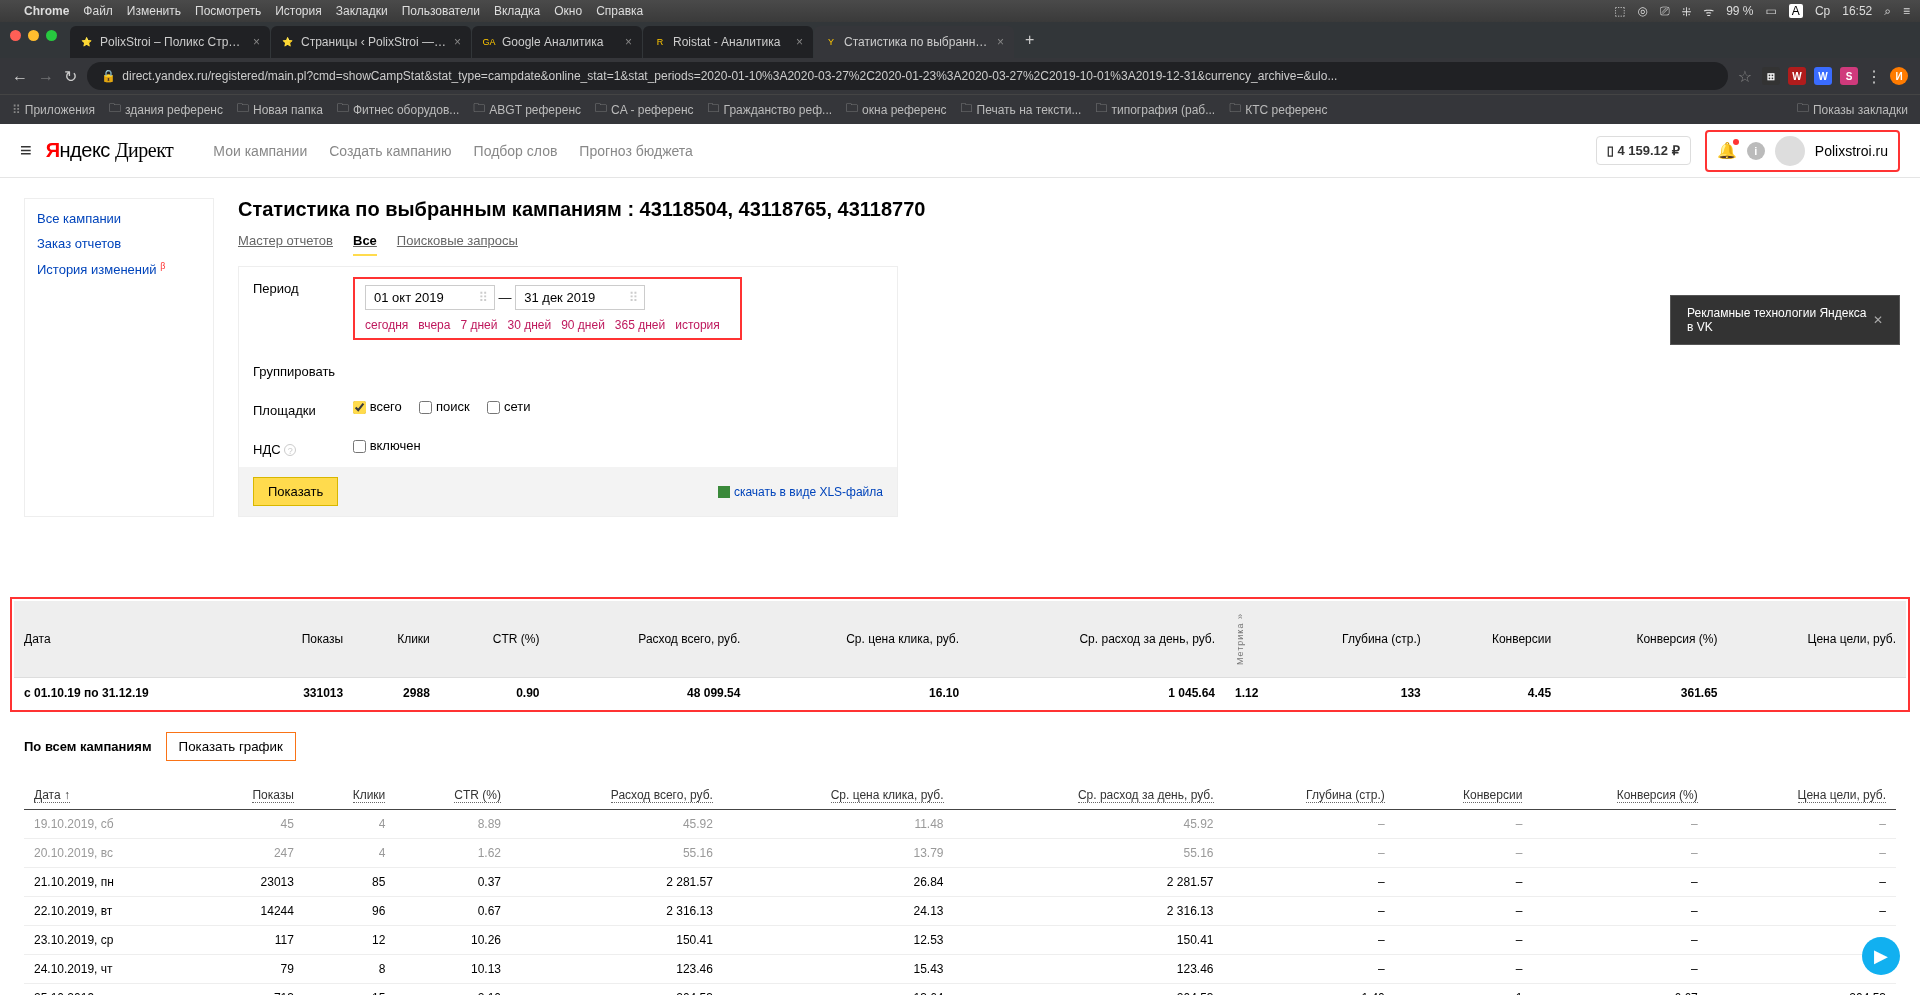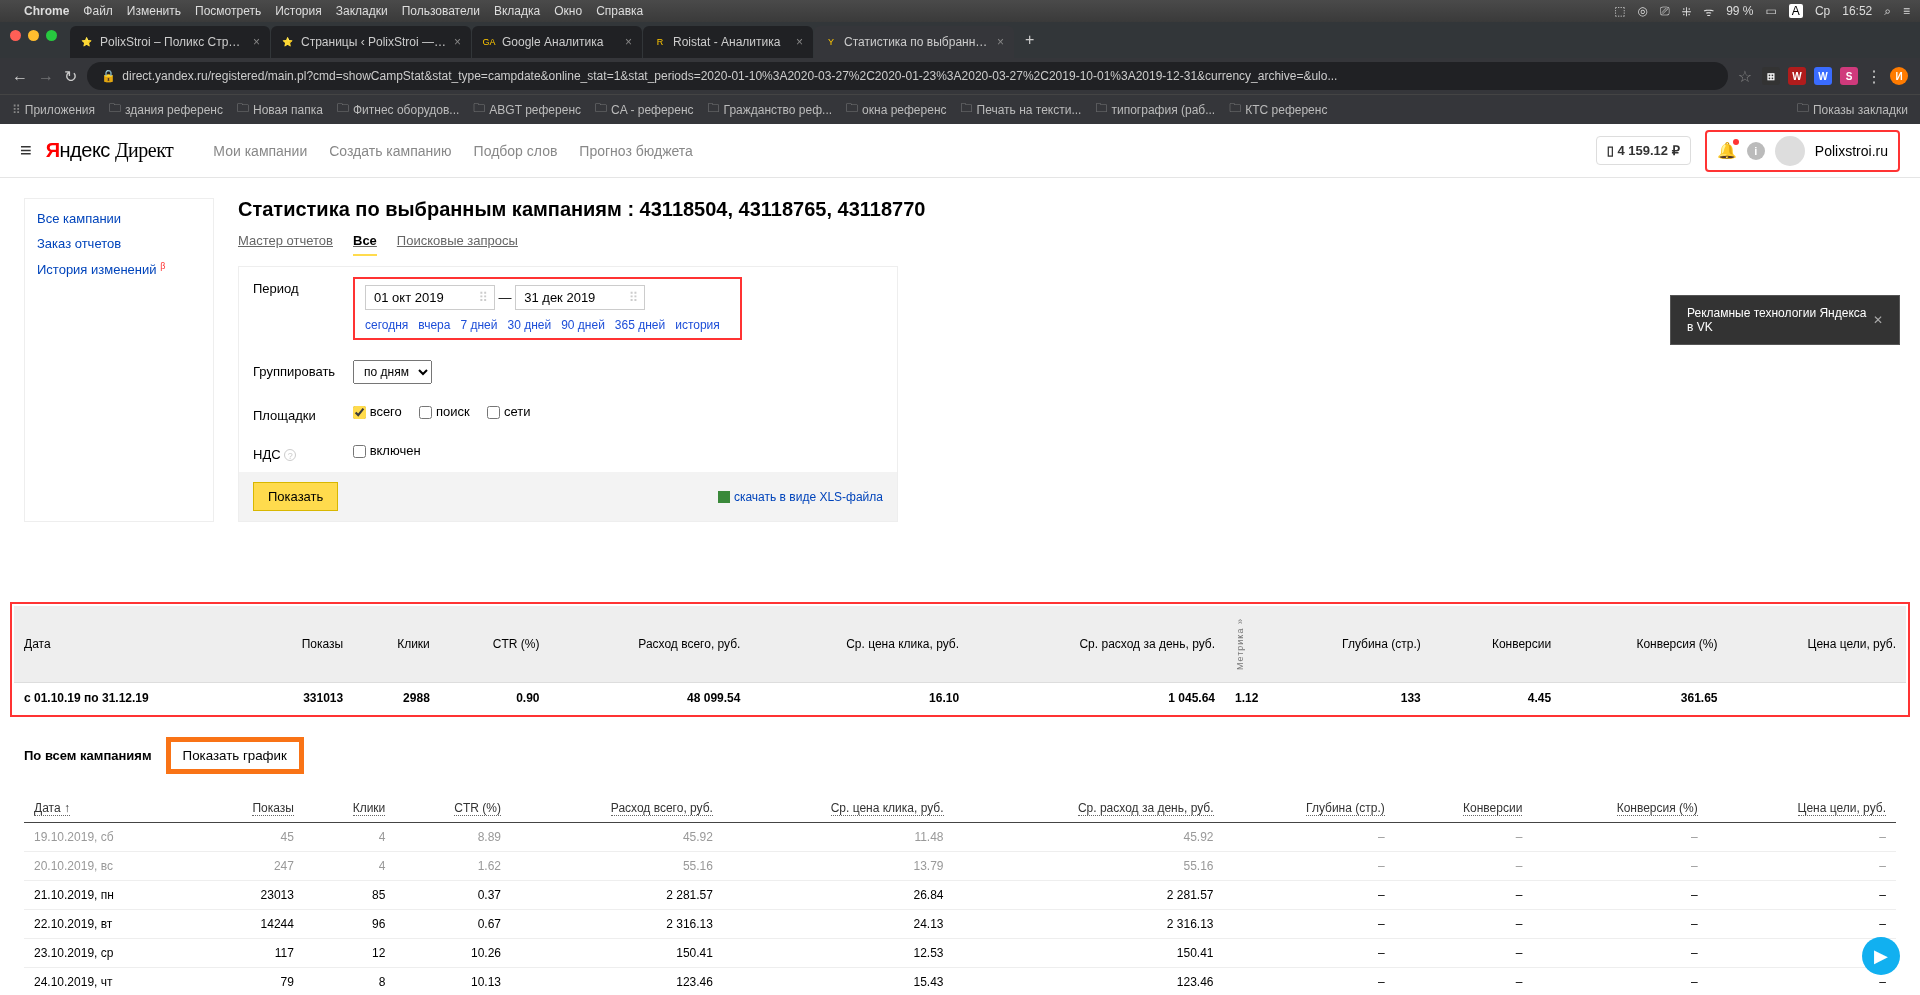--- a/index.html
+++ b/index.html
@@ -56,38 +56,38 @@
 .inner-tabs span{cursor:pointer;padding-bottom:6px;}
 .inner-tabs .active{color:#000;border-bottom:2px solid #ffdb4d;font-weight:bold;}
 .filter-box{border:1px solid #eee;width:660px;}
 .filter-row{display:flex;padding:10px 14px;align-items:flex-start;}
 .filter-label{width:100px;font-size:13px;padding-top:4px;}
 .filter-ctrl{flex:1;font-size:13px;}
 .date-inputs{border:2px solid #ff3333;padding:6px 10px;display:inline-block;}
 .date-in{border:1px solid #ccc;padding:4px 8px;width:130px;background:#fff;display:inline-flex;align-items:center;}
 .cal-ic{margin-left:auto;color:#ccc;letter-spacing:-2px;}
 .date-links{margin-top:8px;font-size:12px;}
-.date-links a{color:#1d4ed8;text-decoration:none;margin-right:10px;cursor:pointer;}
+.date-links a{color:#be185d;text-decoration:none;margin-right:10px;cursor:pointer;}
 select.group{padding:3px 6px;font-size:12px;}
 .check-row label{margin-right:14px;}
 .filter-footer{background:#f3f3f3;padding:10px 14px;display:flex;align-items:center;}
 .btn-show{background:#ffdb4d;border:1px solid #d8b700;padding:6px 14px;cursor:pointer;font-size:13px;}
 .dl-link{margin-left:auto;color:#0044bb;font-size:12px;text-decoration:none;display:flex;align-items:center;gap:4px;}
 .xls-ic{width:12px;height:12px;background:#3a893a;display:inline-block;}
 .summary-wrap{margin:60px 10px 0 10px;border:2px solid #ff3333;padding:2px;overflow-x:hidden;}
 table.stats{width:100%;border-collapse:collapse;font-size:12px;}
 table.stats th, table.stats td{padding:8px 10px;text-align:right;white-space:nowrap;}
 table.stats th:first-child, table.stats td:first-child{text-align:left;}
 table.stats thead th{color:#000;font-weight:normal;border-bottom:1px solid #ddd;}
 .metrika-cell{width:20px;padding:0;position:relative;}
 .metrika-label{writing-mode:vertical-rl;transform:rotate(180deg);font-size:9px;color:#777;padding:4px 0;letter-spacing:1px;}
 .metrika-cols-head th{background:#eee;}
 .summary-row td{font-weight:bold;}
 .under-summary{margin:20px 24px;display:flex;align-items:center;gap:14px;font-size:13px;}
-.btn-chart{border:5px solid #f97316;padding:6px 12px;background:#fff;cursor:pointer;}
+.btn-chart{border:1px solid #f97316;padding:6px 12px;background:#fff;cursor:pointer;}
 .data-table-wrap{margin:10px 24px;}
 table.detail{width:100%;border-collapse:collapse;font-size:12px;}
 table.detail th, table.detail td{padding:7px 10px;text-align:right;white-space:nowrap;}
 table.detail th:first-child, table.detail td:first-child{text-align:left;}
 table.detail thead th{border-bottom:1px solid #444;color:#333;font-weight:normal;}
 table.detail thead th .hdr{border-bottom:1px dotted #666;cursor:pointer;text-align:right;}
 table.detail tr{border-bottom:1px solid #eee;}
 table.detail .faded td{color:#999;}
 .toast{position:fixed;right:20px;top:295px;background:#333;color:#fff;padding:10px 16px;border:1px solid #555;font-size:12px;display:flex;align-items:center;width:230px;}
 .toast .tx{margin-left:auto;cursor:pointer;color:#aaa;}
@@ -254,23 +254,20 @@
               <span class="date-in">
                   <span>31 дек 2019</span>
                   <span class="cal-ic">⠿</span>
                 </span>
               <div class="date-links" id="date-links"><a>сегодня</a><a>вчера</a><a>7 дней</a><a>30 дней</a><a>90 дней</a><a>365 дней</a><a>история</a></div>
             </div>
           </div>
         </div>
         <div class="filter-row">
           <div class="filter-label">Группировать</div>
-          <div class="filter-ctrl">
-            <select class="group"><option>по дням</option></select>
-          </div>
         </div>
         <div class="filter-row">
           <div class="filter-label">Площадки</div>
           <div class="filter-ctrl check-row">
             <label><input type="checkbox" checked="" style="accent-color: rgb(255, 219, 77);"> <span>всего</span></label>
             <label><input type="checkbox" style=""> <span>поиск</span></label>
             <label><input type="checkbox" style=""> <span>сети</span></label>
           </div>
         </div>
         <div class="filter-row">

